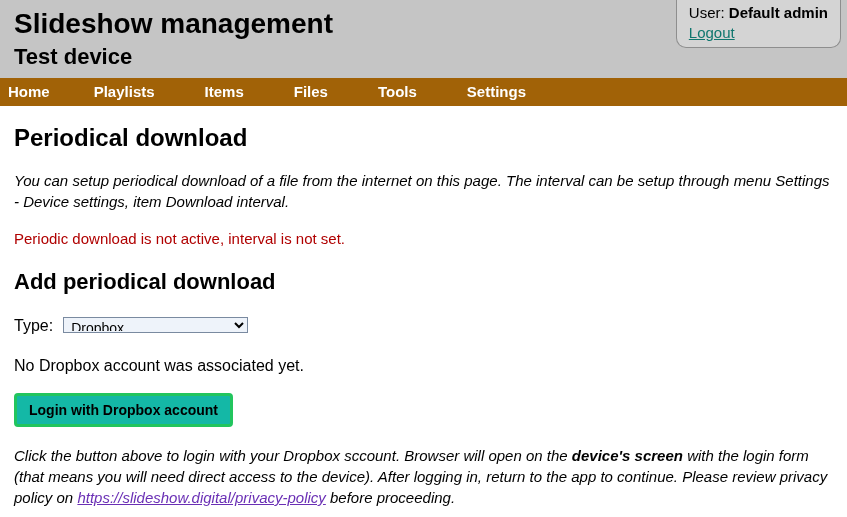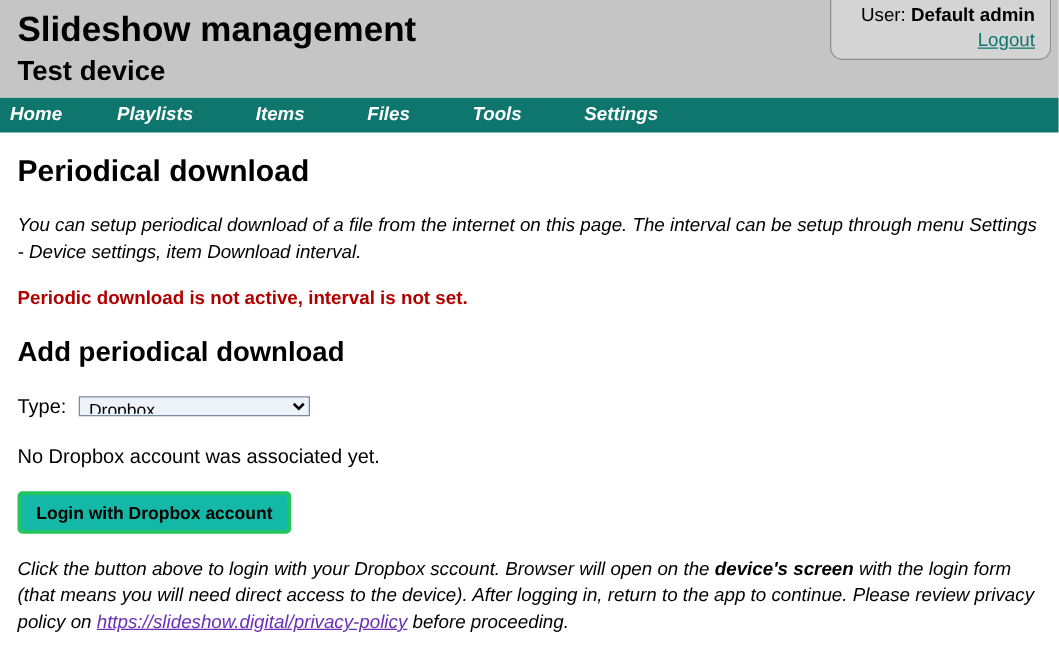--- a/index.html
+++ b/index.html
@@ -4,39 +4,39 @@
   <style>
     * { box-sizing: border-box; margin: 0; padding: 0; }
     body { font-family: Arial, Helvetica, sans-serif; font-size: 15px; width: 847px; background: #fff; color: #000; }
     .header { background: #c5c5c5; position: relative; padding: 8px 14px 8px 14px; }
     .user-box {
       position: absolute; top: 0; right: 6px;
       background: #d4d4d4;
       border: 1px solid #8e8e8e;
       border-top: none;
       border-radius: 0 0 10px 10px;
-      padding: 3px 12px 5px 24px;
-      text-align: right;
+      padding: 3px 12px 5px 12px;
+      text-align: left;
       font-size: 15px;
       line-height: 1.3;
     }
     .user-box .username { font-weight: bold; }
     .user-box a { color: #0f766e; text-decoration: underline; display: inline-block; }
     .app-title { font-size: 28px; font-weight: bold; margin-bottom: 4px; }
     .device-name { font-size: 22px; font-weight: bold; }
-    .navbar { background: #0f766e; display: flex; padding: 0 2px; font-style: italic; }
+    .navbar { background: #a16207; display: flex; padding: 0 2px; }
     .navbar a {
       color: #fff; font-weight: bold; text-decoration: none;
       padding: 5px 16px 6px 6px; font-size: 15px; margin-right: 28px;
     }
     .navbar a:first-child { padding-left: 6px; margin-right: 22px;}
     .content { padding: 18px 14px 10px 14px; }
     .page-title { font-size: 24px; font-weight: bold; margin-bottom: 18px; }
     .intro { font-style: italic; font-size: 15px; line-height: 1.4; margin-bottom: 18px; }
-    .warning { color: #b00000; font-weight: bold; font-size: 15px; margin-bottom: 22px; }
+    .warning { color: #b00000; font-weight: normal; font-size: 15px; margin-bottom: 22px; }
     .section-title { font-size: 22px; font-weight: bold; margin-bottom: 22px; }
     .form-row { display: flex; margin-bottom: 22px; }
     .form-row label { font-size: 16px; margin-right: 10px; }
     .form-row select {
       width: 185px; height: 16px; font-size: 14px;
       border: 1px solid #7a8aa0; background: #eef3fa; padding: 1px 3px;
     }
     .status-text { font-size: 16px; margin-bottom: 18px; }
     .login-button {
       font-size: 14px; font-weight: bold; padding: 6px 12px;

